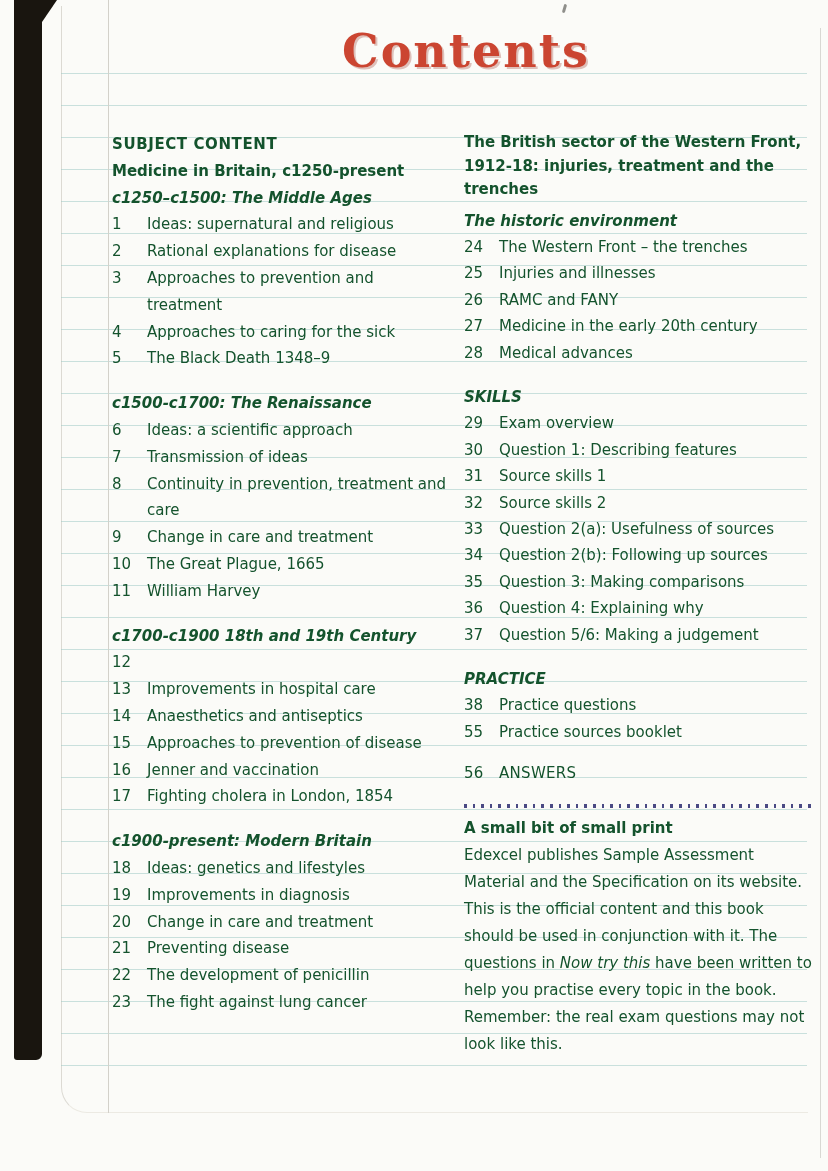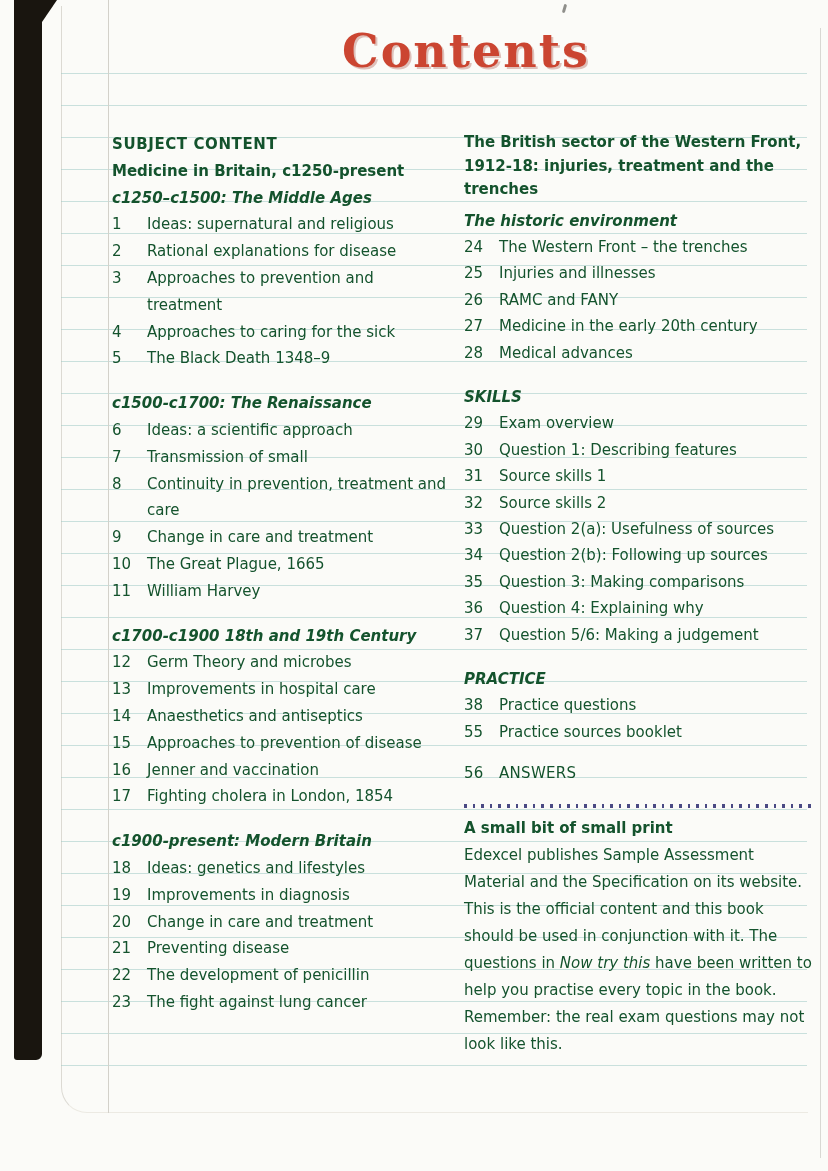--- a/index.html
+++ b/index.html
@@ -87,21 +87,21 @@
         </div>
       </div>
       <div class="toc-section">
         <div class="sec-heading">c1500-c1700: The Renaissance</div>
         <div class="row">
           <span class="num">6</span>
           <span class="lbl">Ideas: a scientific approach</span>
         </div>
         <div class="row">
           <span class="num">7</span>
-          <span class="lbl">Transmission of small</span>
+          <span class="lbl">Transmission of ideas</span>
         </div>
         <div class="row">
           <span class="num">8</span>
           <span class="lbl">Continuity in prevention, treatment and care</span>
         </div>
         <div class="row">
           <span class="num">9</span>
           <span class="lbl">Change in care and treatment</span>
         </div>
         <div class="row">
@@ -110,21 +110,20 @@
         </div>
         <div class="row">
           <span class="num">11</span>
           <span class="lbl">William Harvey</span>
         </div>
       </div>
       <div class="toc-section">
         <div class="sec-heading">c1700-c1900 18th and 19th Century</div>
         <div class="row">
           <span class="num">12</span>
-          <span class="lbl">Germ Theory and microbes</span>
         </div>
         <div class="row">
           <span class="num">13</span>
           <span class="lbl">Improvements in hospital care</span>
         </div>
         <div class="row">
           <span class="num">14</span>
           <span class="lbl">Anaesthetics and antiseptics</span>
         </div>
         <div class="row">

